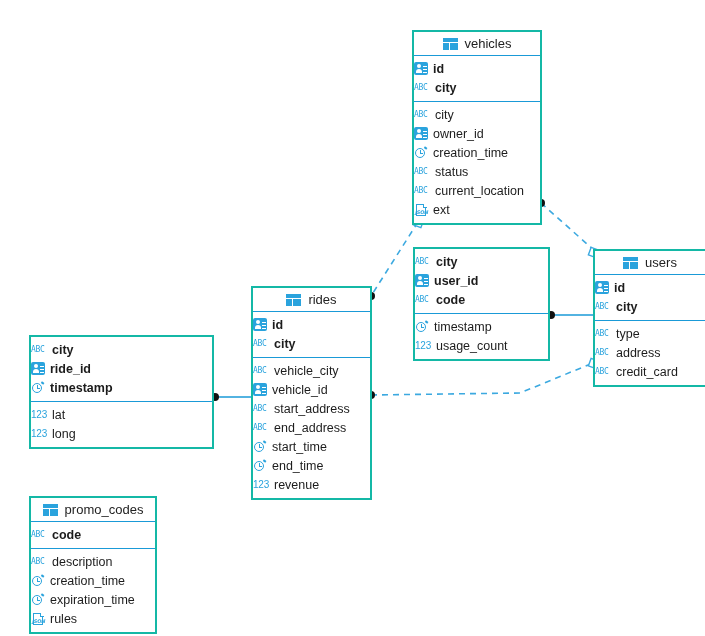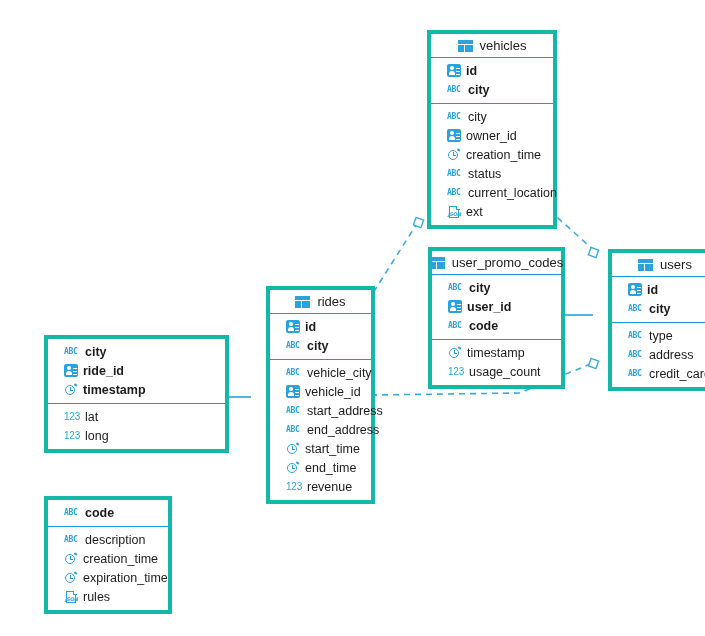--- a/index.html
+++ b/index.html
@@ -11,39 +11,38 @@
     overflow:hidden;
     -webkit-font-smoothing:antialiased;
   }
   #canvas{position:absolute;left:0;top:0;width:705px;height:636px;}
 
   svg.links{position:absolute;left:0;top:0;width:705px;height:636px;pointer-events:none;}
 
   .table{
     position:absolute;
     background:#ffffff;
-    border:4px solid #14b8a6;
+    border:2px solid #14b8a6;
     box-sizing:border-box;
-    margin-left:15px;
   }
   .tbl-title{
     display:flex;align-items:center;justify-content:center;gap:7px;
     height:24px;
     border-bottom:1px solid #1a9ad7;
     font-size:13px;color:#222222;
     padding:0 8px;
     box-sizing:border-box;
     white-space:nowrap;
   }
   .sect{padding:3px 0 4px 0;box-sizing:border-box;}
   .sect + .sect{border-top:1px solid #1a9ad7;}
   .row{
     display:flex;align-items:center;gap:5px;
     height:19px;
-    padding:0 16px;
+    padding:0 0;
     font-size:12.5px;
     color:#1c1c1c;
     white-space:nowrap;
     box-sizing:border-box;
   }
   .row.key{font-weight:bold;}
 
   
   .ic{flex:0 0 auto;display:inline-block;position:relative;}
 
@@ -57,21 +56,21 @@
   
   .ic-id{width:14px;height:13px;background:#2aa3dd;border-radius:2px;}
   .ic-id i{position:absolute;background:#ffffff;display:block;}
   .ic-id .head{left:2.5px;top:2px;width:4px;height:4px;border-radius:50%;}
   .ic-id .body{left:1.5px;top:7px;width:6px;height:4px;border-radius:3px 3px 0 0;}
   .ic-id .l1{left:9px;top:3.5px;width:3.5px;height:1.5px;}
   .ic-id .l2{left:9px;top:6.5px;width:3.5px;height:1.5px;}
   .ic-id .l3{left:9px;top:9.5px;width:3.5px;height:1.5px;}
 
   
-  .ic-abc{width:16px;height:12px;font-size:8px;line-height:12px;font-weight:bold;
+  .ic-abc{width:16px;height:12px;font-size:8px;line-height:12px;font-weight:normal;
           color:#2aa3dd;letter-spacing:-0.3px;font-family:"DejaVu Sans Mono", monospace;}
 
   
   .ic-123{width:16px;height:12px;font-size:10px;line-height:12px;
           color:#2aa3dd;letter-spacing:-0.2px;font-family:"Liberation Sans", sans-serif;}
 
   
   .ic-clock{width:14px;height:13px;}
   .ic-clock .dial{position:absolute;left:1px;top:2px;width:10px;height:10px;
                   border:1.6px solid #2aa3dd;border-radius:50%;box-sizing:border-box;}
@@ -189,28 +188,20 @@
             <i class="pg"></i>
             <i class="fold"></i>
             <i class="txt">JSON</i>
           </span>
         <span>ext</span>
       </div>
     </div>
   </div>
 
   <div class="table" style="left:413px;top:247px;width:137px;">
-    <div class="tbl-title">
-      <span class="ic ic-table">
-          <i class="hdr"></i>
-          <i class="c1"></i>
-          <i class="c2"></i>
-        </span>
-      <span>user_promo_codes</span>
-    </div>
     <div class="sect">
       <div class="row key">
         <span class="ic ic-abc">ABC</span>
         <span>city</span>
       </div>
       <div class="row key">
         <span class="ic ic-id">
             <i class="head"></i>
             <i class="body"></i>
             <i class="l1"></i>
@@ -275,21 +266,21 @@
         <span class="ic ic-abc">ABC</span>
         <span>address</span>
       </div>
       <div class="row">
         <span class="ic ic-abc">ABC</span>
         <span>credit_card</span>
       </div>
     </div>
   </div>
 
-  <div class="table" style="left:251px;top:286px;width:109px;">
+  <div class="table" style="left:251px;top:286px;width:121px;">
     <div class="tbl-title">
       <span class="ic ic-table">
           <i class="hdr"></i>
           <i class="c1"></i>
           <i class="c2"></i>
         </span>
       <span>rides</span>
     </div>
     <div class="sect">
       <div class="row key">
@@ -387,20 +378,28 @@
         <span>lat</span>
       </div>
       <div class="row">
         <span class="ic ic-123">123</span>
         <span>long</span>
       </div>
     </div>
   </div>
 
   <div class="table" style="left:29px;top:496px;width:128px;">
+    <div class="tbl-title">
+      <span class="ic ic-table">
+          <i class="hdr"></i>
+          <i class="c1"></i>
+          <i class="c2"></i>
+        </span>
+      <span>promo_codes</span>
+    </div>
     <div class="sect">
       <div class="row key">
         <span class="ic ic-abc">ABC</span>
         <span>code</span>
       </div>
     </div>
     <div class="sect">
       <div class="row">
         <span class="ic ic-abc">ABC</span>
         <span>description</span>

